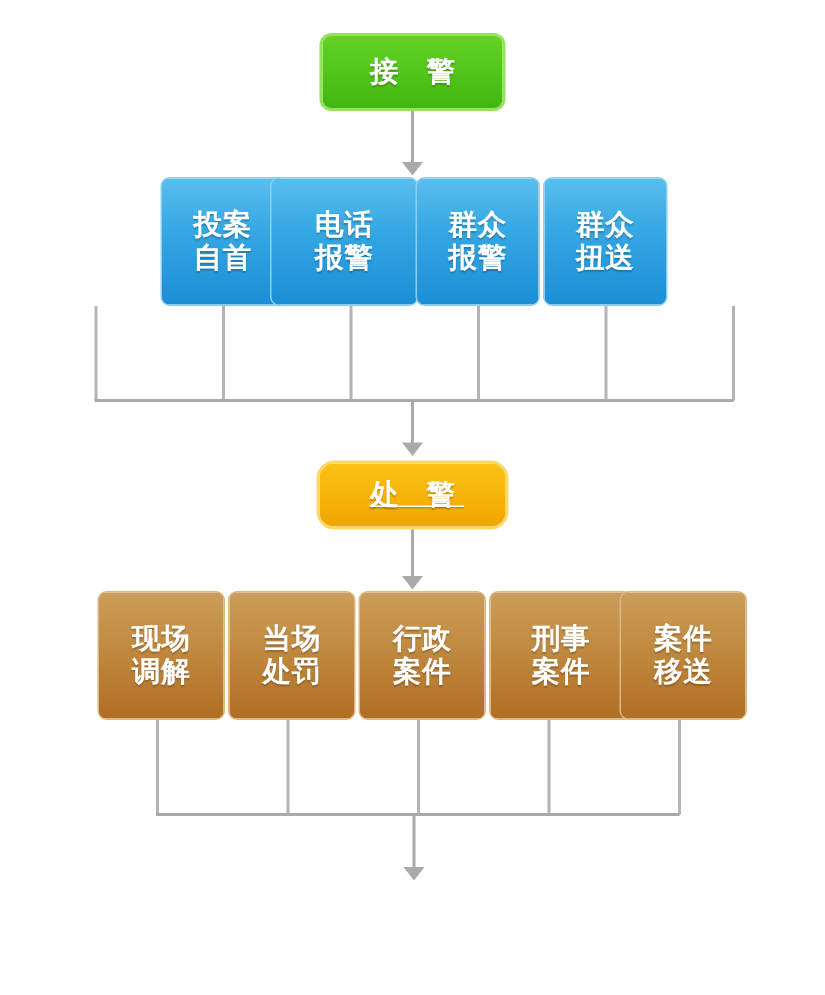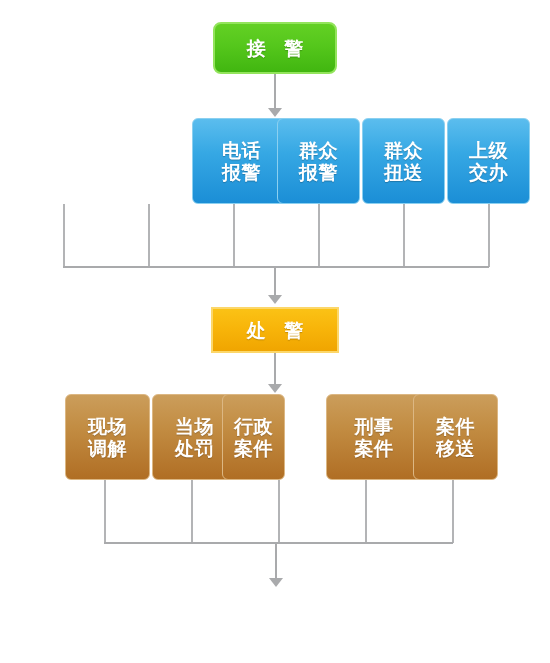--- a/index.html
+++ b/index.html
@@ -53,23 +53,24 @@
     left: 137px;  top: 588px;
     width: 278px; height: 48px;
     letter-spacing: 2px;
     text-indent: 2px;
   }
 
   
   .node--orange {
     background: linear-gradient(to bottom, #fbc215 0%, #f8b50a 45%, #f0a500 100%);
     border: 2px solid #fcd76a;
-    border-radius: 0;
+    border-radius: 12px;
     font-size: 19px;
     font-weight: 600;
+    text-decoration: underline;
   }
   #node-dispatch {
     left: 211px; top: 307px;
     width: 128px; height: 46px;
     letter-spacing: 6px;
     text-indent: 6px;
   }
 
   
   .node--blue {
@@ -120,28 +121,28 @@
 </head>
 <body>
 
 <div id="flow-root">
 
   <div class="node node--green" id="node-receive-alarm">接 警</div>
 
   <div class="arrow-shaft" style="left:274px; top:74px; height:36px;"></div>
   <div class="arrow-head" style="left:268px; top:108px;"></div>
 
-  <div class="node node--blue" style="left:192px; width:99px;">电话
+  <div class="node node--blue" style="left:107px; width:83px;">投案
+自首</div>
+  <div class="node node--blue" style="left:180px; width:99px;">电话
 报警</div>
   <div class="node node--blue" style="left:277px; width:83px;">群众
 报警</div>
   <div class="node node--blue" style="left:362px; width:83px;">群众
 扭送</div>
-  <div class="node node--blue" style="left:447px; width:83px;">上级
-交办</div>
 
   <div class="line-v conn-stem" style="left:63px;  top:204px; height:63px;"></div>
   <div class="line-v conn-stem" style="left:148px; top:204px; height:63px;"></div>
   <div class="line-v conn-stem" style="left:233px; top:204px; height:63px;"></div>
   <div class="line-v conn-stem" style="left:318px; top:204px; height:63px;"></div>
   <div class="line-v conn-stem" style="left:403px; top:204px; height:63px;"></div>
   <div class="line-v conn-stem" style="left:488px; top:204px; height:63px;"></div>
 
   <div class="line-h" style="left:63px; top:266px; width:426px;"></div>
 
@@ -150,21 +151,21 @@
 
   <div class="node node--orange" id="node-dispatch">处 警</div>
 
   <div class="arrow-shaft" style="left:274px; top:353px; height:33px;"></div>
   <div class="arrow-head" style="left:268px; top:384px;"></div>
 
   <div class="node node--brown" style="left:152px; width:85px;">当场
 处罚</div>
   <div class="node node--brown" style="left:65px;  width:85px;">现场
 调解</div>
-  <div class="node node--brown" style="left:222px; width:63px;">行政
+  <div class="node node--brown" style="left:239px; width:85px;">行政
 案件</div>
   <div class="node node--brown" style="left:326px; width:96px;">刑事
 案件</div>
   <div class="node node--brown" style="left:413px; width:85px;">案件
 移送</div>
 
   <div class="line-v conn-stem" style="left:104px; top:480px; height:63px;"></div>
   <div class="line-v conn-stem" style="left:191px; top:480px; height:63px;"></div>
   <div class="line-v conn-stem" style="left:278px; top:480px; height:63px;"></div>
   <div class="line-v conn-stem" style="left:365px; top:480px; height:63px;"></div>

